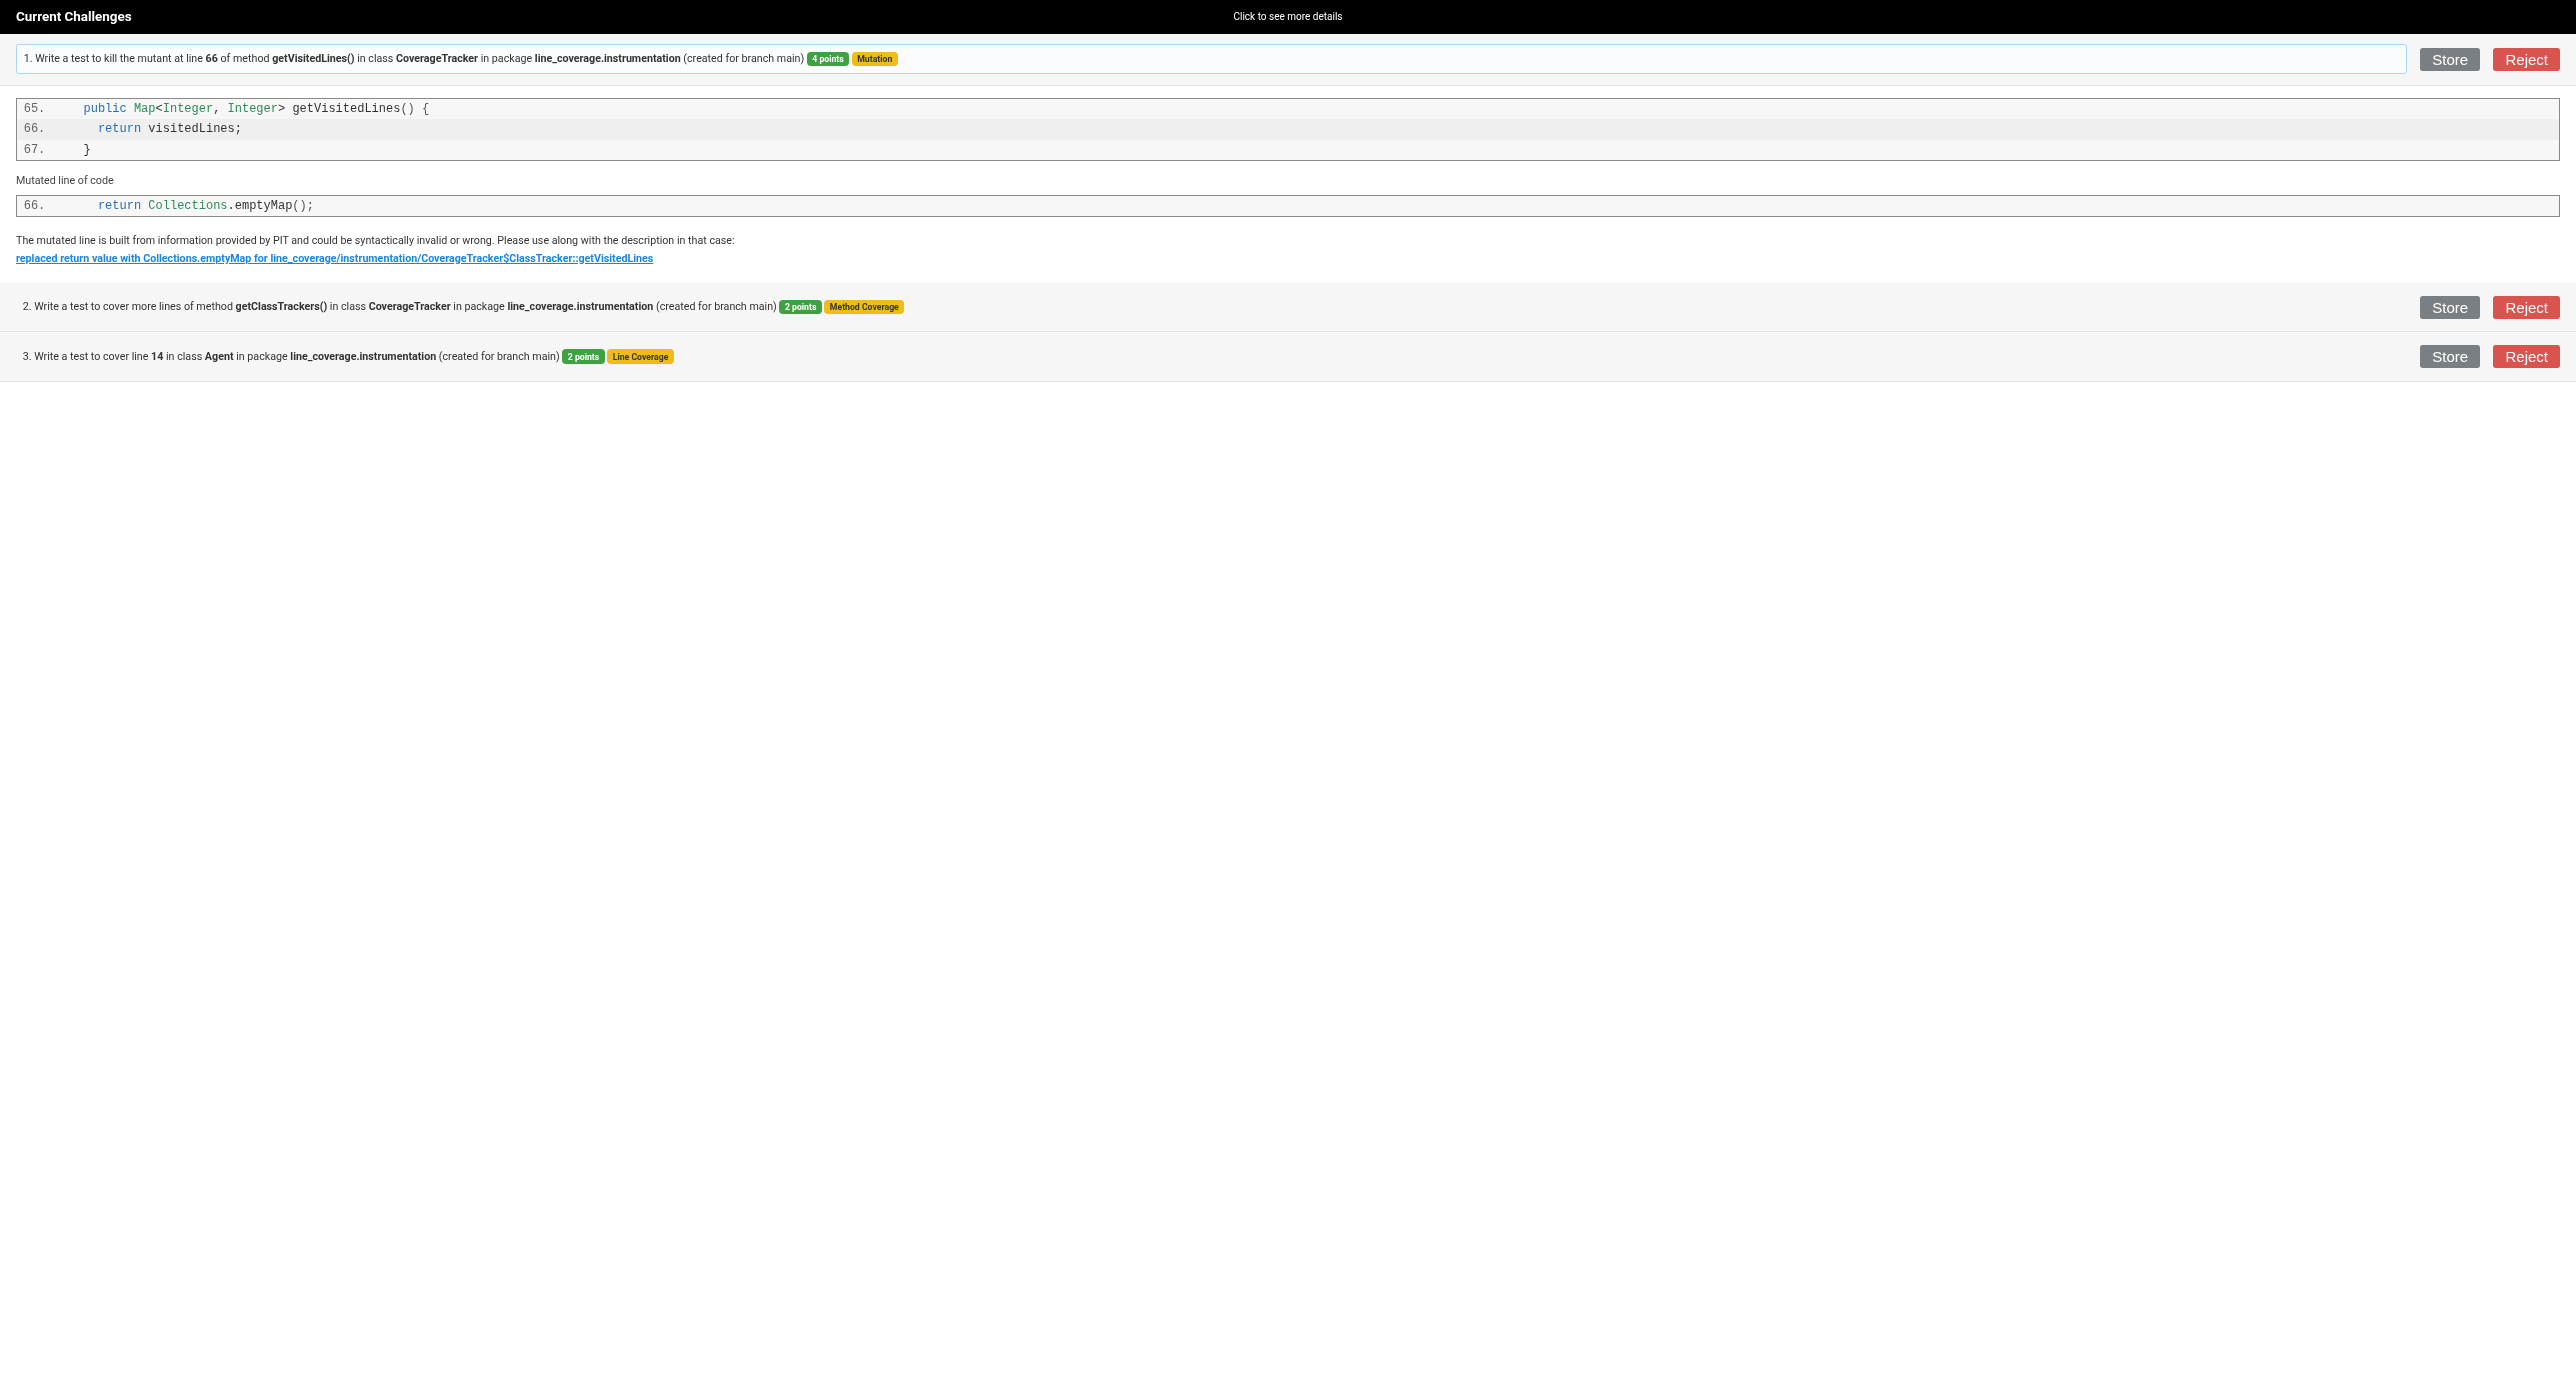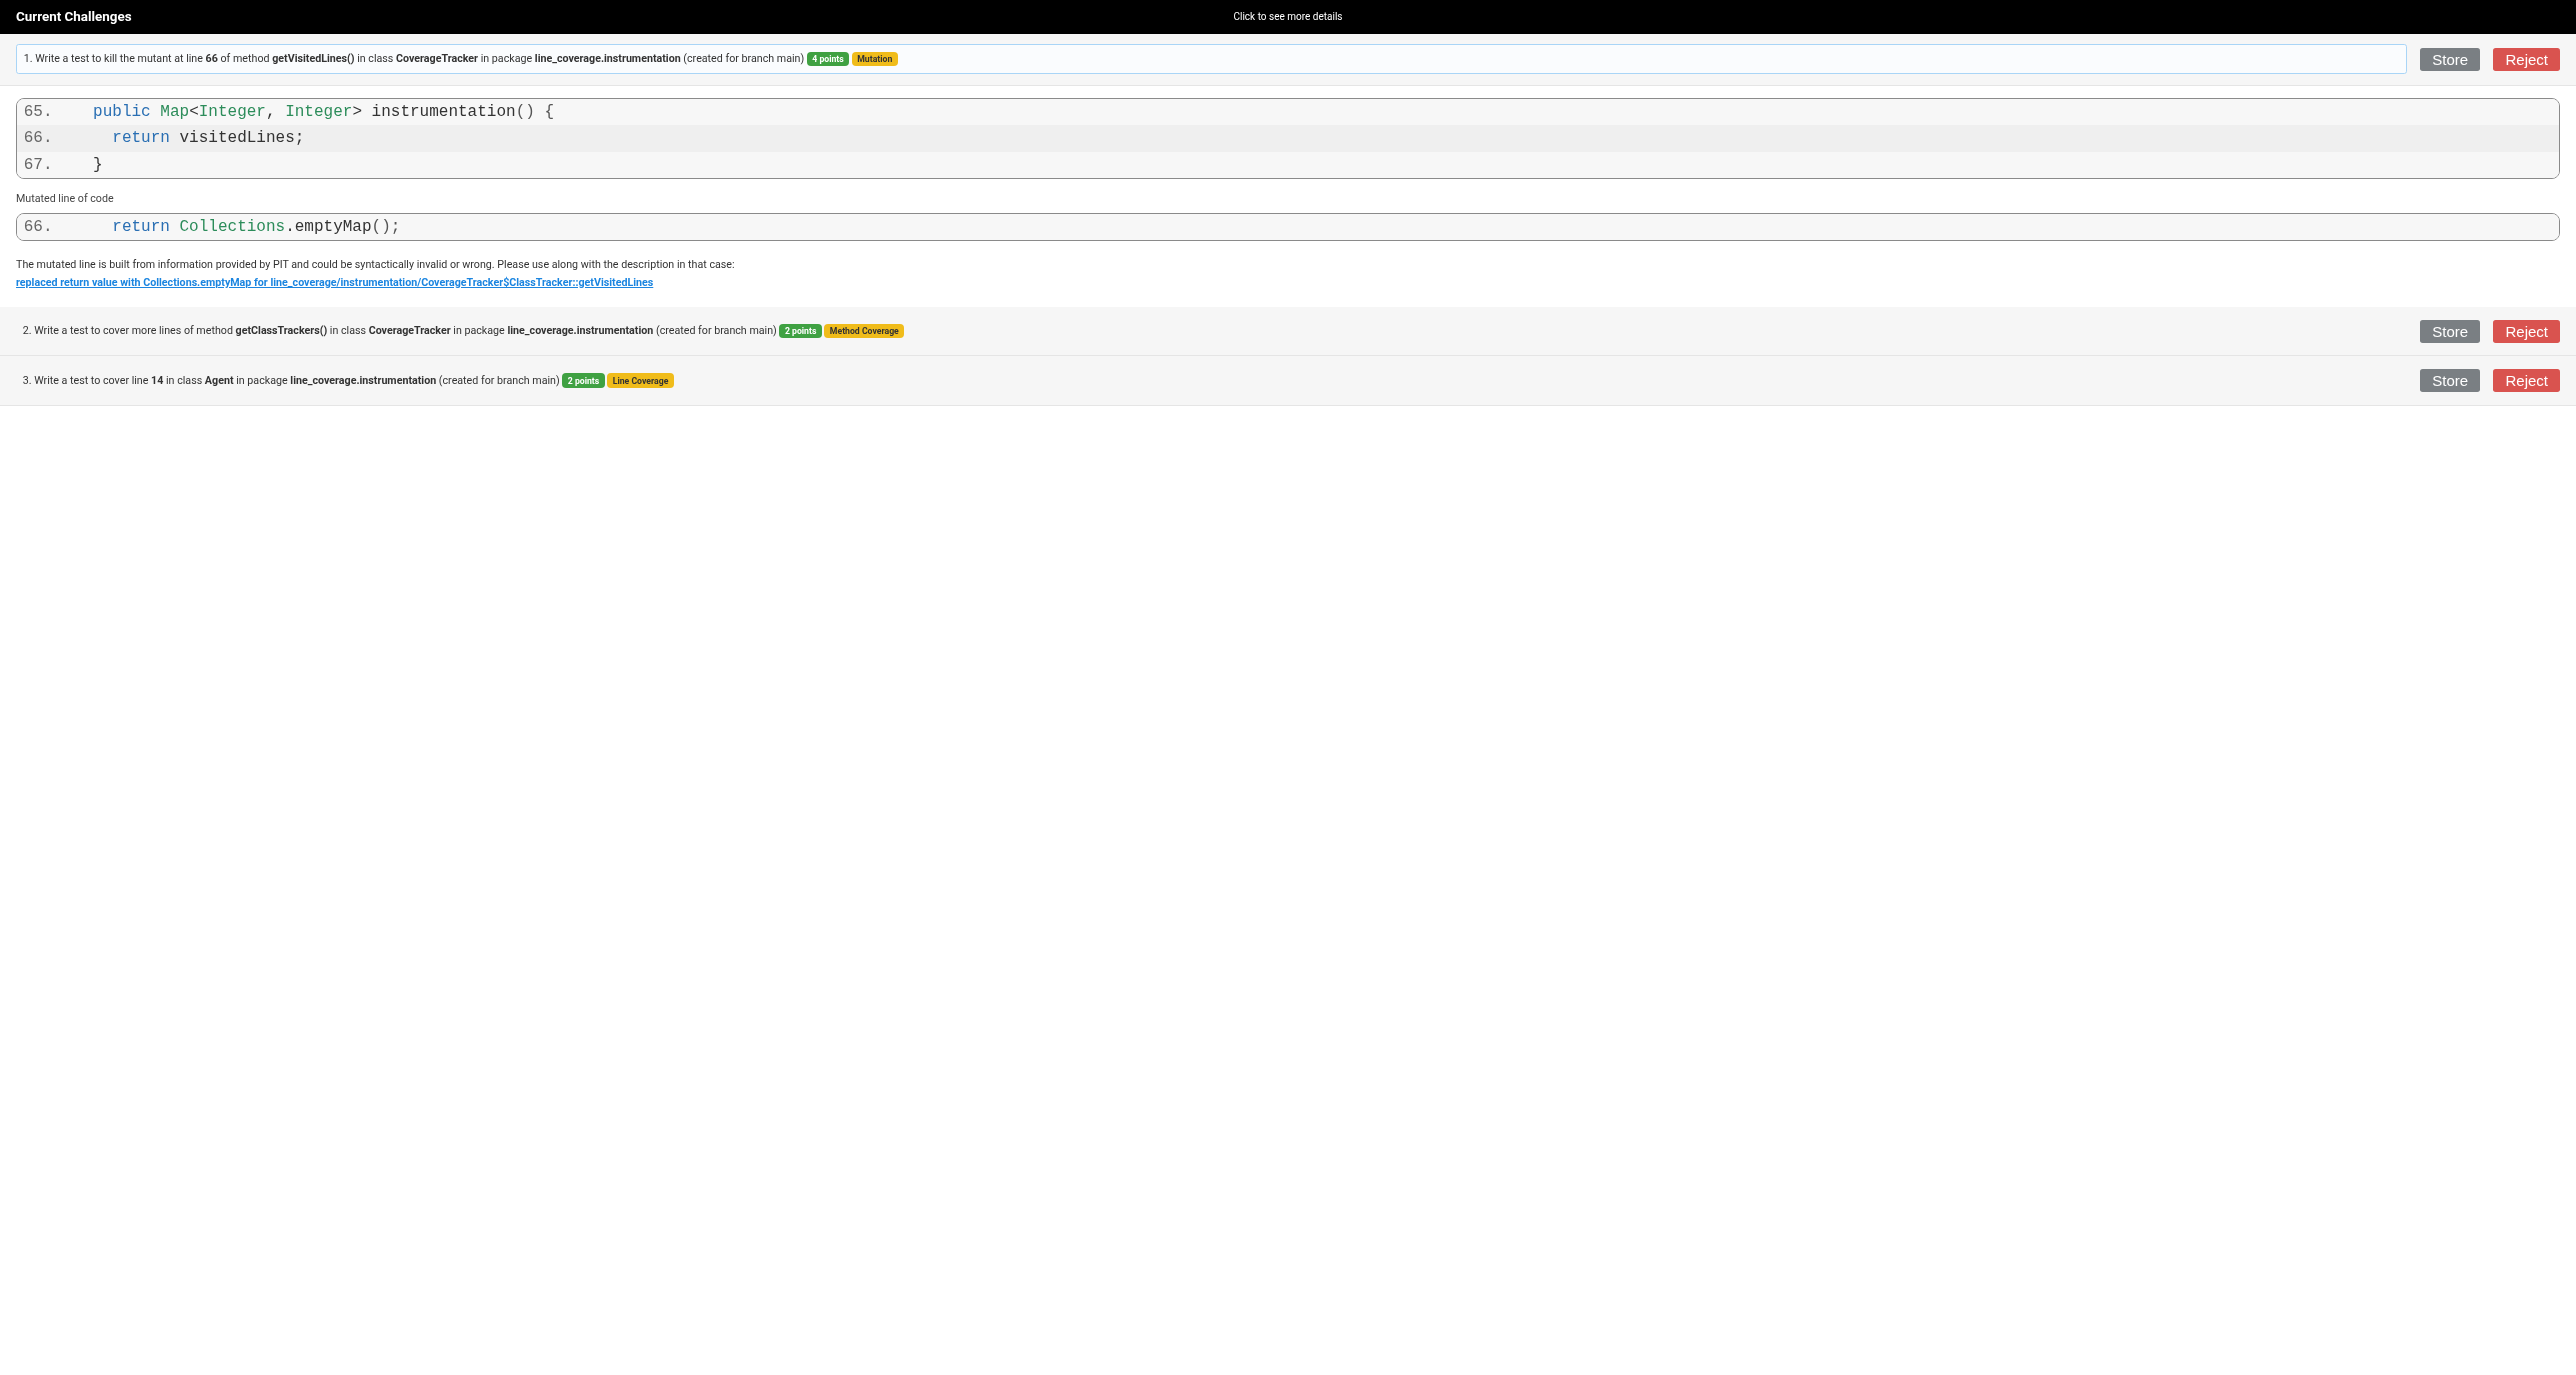--- a/index.html
+++ b/index.html
@@ -95,24 +95,24 @@
     padding: 12px 16px 16px;
     font-size: 10.7px;
     line-height: 1.5;
   }
   .details-hdr {
     margin: 12px 0 5.4px;
     color: #444;
   }
   .code-block {
     border: 0.7px solid #8a8a8a;
-    border-radius: 8px;
+    border-radius: 0;
     overflow: hidden;
     font-family: "SFMono-Regular", Consolas, "Liberation Mono", Menlo, monospace;
-    font-size: 16px;
+    font-size: 12px;
   }
   .code-line {
     display: flex;
     padding: 1.3px 6.7px;
     background: #f7f7f7;
   }
   .code-line:nth-child(even) { background: #efefef; }
   .ln {
     width: 31px;
     color: #666;
@@ -156,21 +156,21 @@
     </div>
     <button class="btn btn-store">Store</button>
     <button class="btn btn-reject">Reject</button>
   </div>
 
   <div class="details">
 
     <div class="code-block">
       <div class="code-line">
         <span class="ln">65.</span>
-        <span class="code"><span>    </span><span class="tok-keyword">public</span><span> </span><span class="tok-type">Map</span><span>&lt;</span><span class="tok-type">Integer</span><span>, </span><span class="tok-type">Integer</span><span>&gt;</span><span> </span><span>instrumentation</span><span class="tok-paren">() {</span></span>
+        <span class="code"><span>    </span><span class="tok-keyword">public</span><span> </span><span class="tok-type">Map</span><span>&lt;</span><span class="tok-type">Integer</span><span>, </span><span class="tok-type">Integer</span><span>&gt;</span><span> </span><span>getVisitedLines</span><span class="tok-paren">() {</span></span>
       </div>
       <div class="code-line">
         <span class="ln">66.</span>
         <span class="code"><span>      </span><span class="tok-keyword">return</span><span> </span><span>visitedLines</span><span>;</span></span>
       </div>
       <div class="code-line">
         <span class="ln">67.</span>
         <span class="code"><span>    </span><span>}</span></span>
       </div>
     </div>

